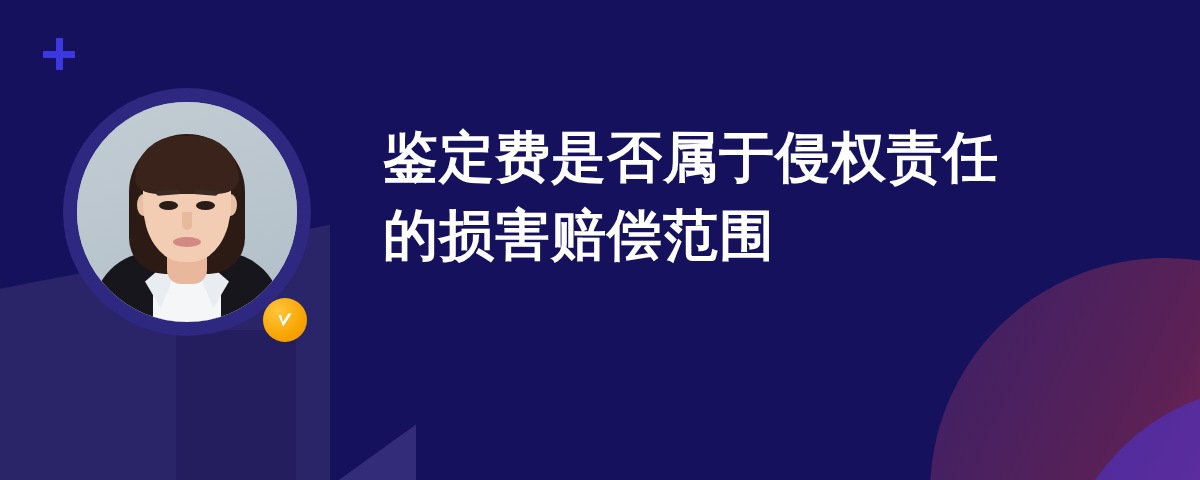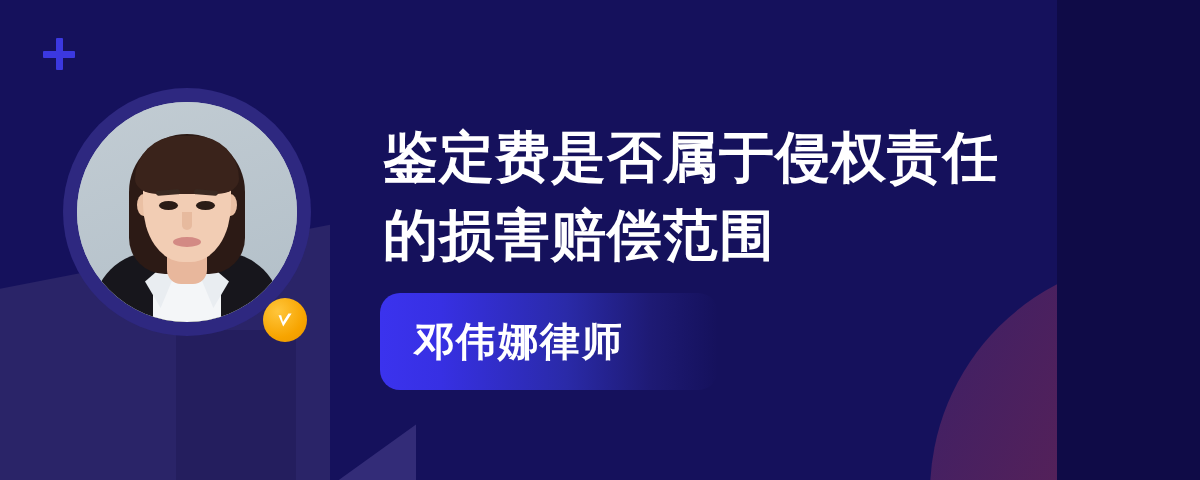--- a/index.html
+++ b/index.html
@@ -2,26 +2,25 @@
 <html><head>
 <meta charset="utf-8">
 <style>
   html, body {
     margin: 0;
     padding: 0;
     background: #0f0b47;
   }
   #banner {
     position: relative;
-    width: 1016px;
+    width: 1200px;
     height: 480px;
     overflow: hidden;
     background: #15115c;
     font-family: "Liberation Sans", "DejaVu Sans", sans-serif;
-    padding-left: 41px;
   }
 
   
   .bg-layer {
     position: absolute;
     inset: 0;
     overflow: hidden;
   }
 
   
@@ -265,17 +264,14 @@
 
   <div class="verify-badge">
     <svg width="26" height="26" viewBox="0 0 26 26" aria-hidden="true">
       <path d="M6.5 8.2 L11.2 19.4 L19.6 6.4 L16.4 6.4 L11.0 14.9 L9.2 8.2 Z" fill="#ffffff"></path>
     </svg>
   </div>
 
   <div class="title">鉴定费是否属于侵权责任
 的损害赔偿范围</div>
 
-  <div class="name-badge">
-    <span>邓伟娜律师</span>
-  </div>
 
 </div>
 
 </body></html>

